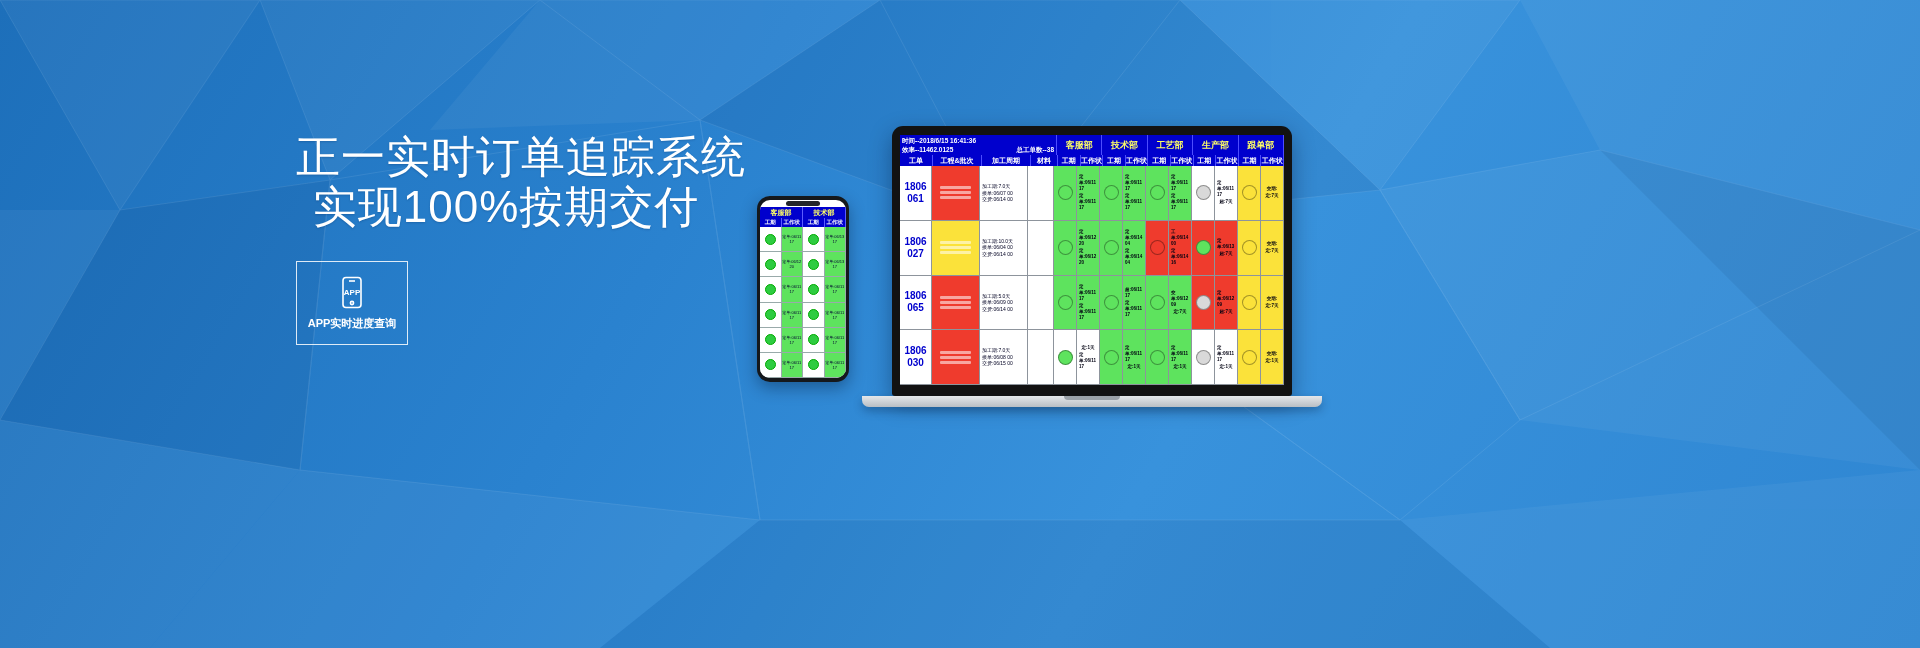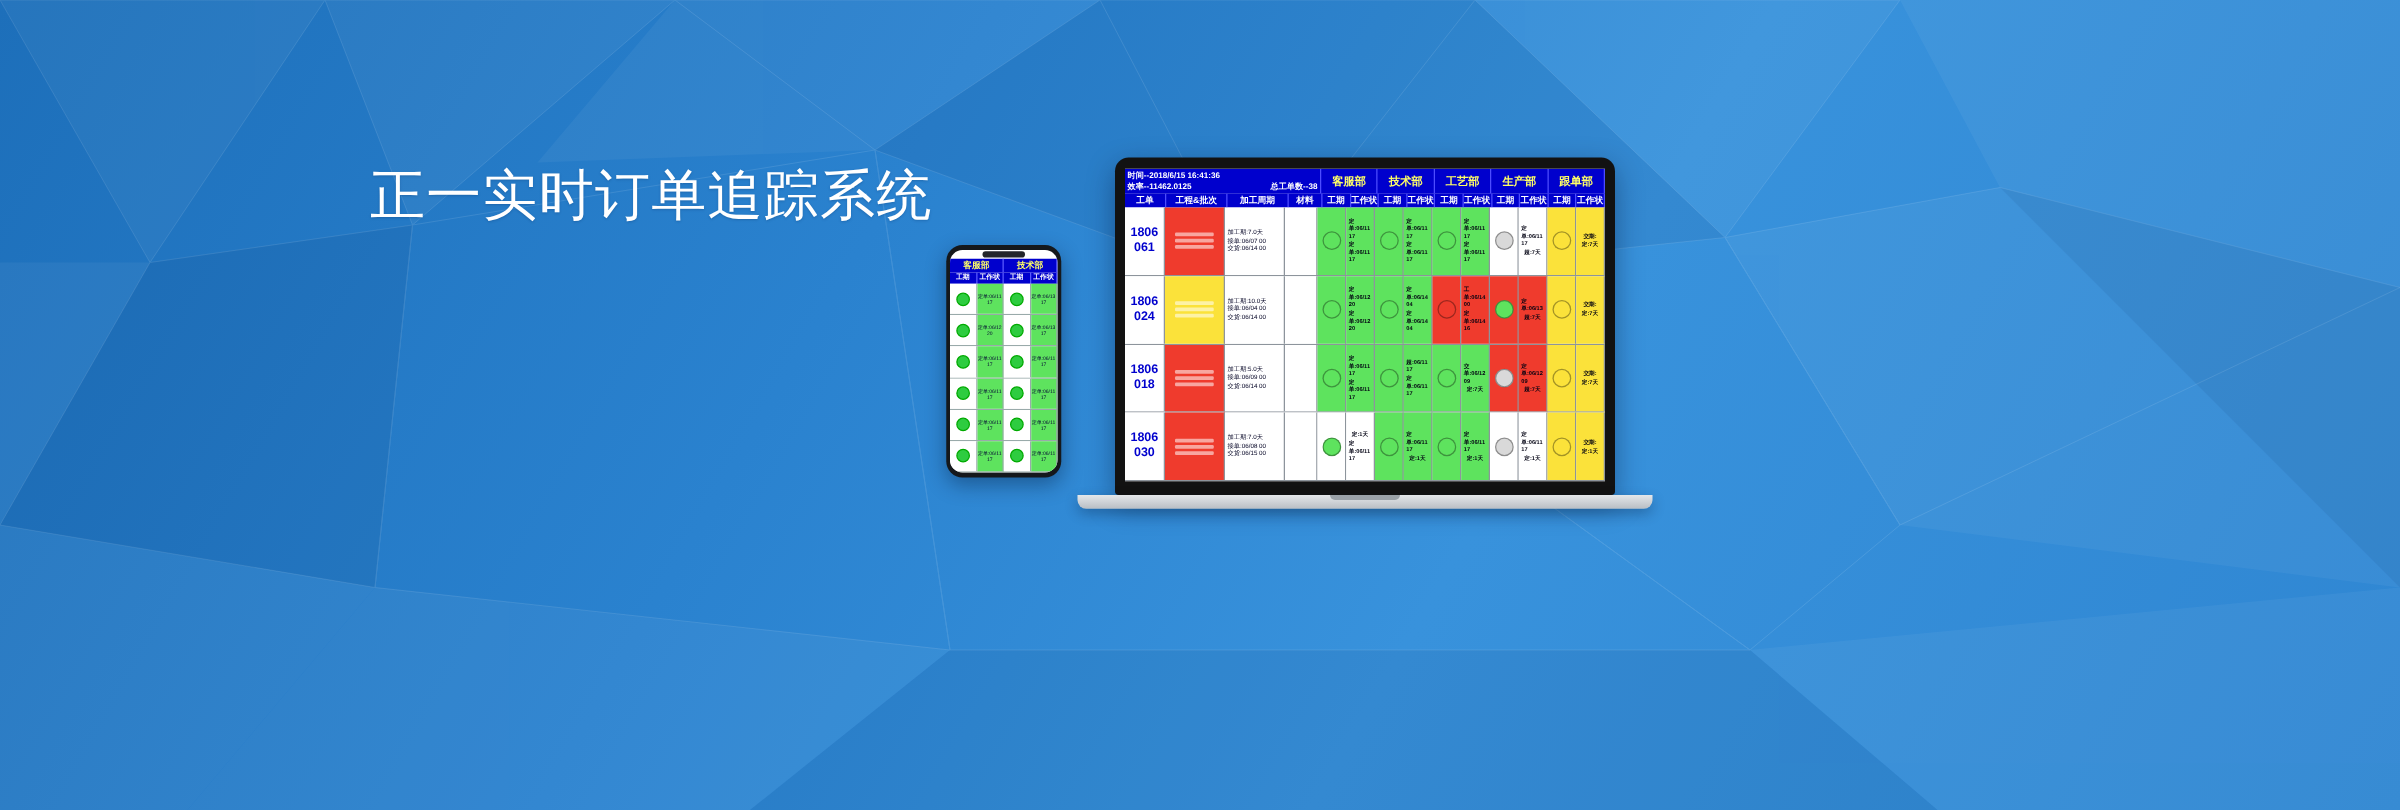--- a/index.html
+++ b/index.html
@@ -112,26 +112,38 @@
       <polygon points="0,0 260,0 120,210"></polygon>
       <polygon points="260,0 540,0 330,180"></polygon>
       <polygon points="540,0 880,0 700,120"></polygon>
       <polygon points="880,0 1180,0 1000,230"></polygon>
       <polygon points="1180,0 1520,0 1380,190"></polygon>
     </g>
   </svg>
 
   <div id="copy">
     <div class="head-line">正一实时订单追踪系统</div>
+    <div class="head-line">实现100%按期交付</div>
   </div>
 
   <div id="features">
 
 
 
+    <div class="feat">
+      <span class="ico">
+        <svg width="24" height="33" viewBox="0 0 24 33" fill="none" stroke="#ffffff" stroke-width="1.6">
+          <rect x="3" y="1.5" width="18" height="30" rx="3"></rect>
+          <line x1="9" y1="5" x2="15" y2="5"></line>
+          <circle cx="12" cy="27" r="1.6"></circle>
+          <text x="12" y="19" font-size="8" font-weight="bold" fill="#ffffff" stroke="none" text-anchor="middle" font-family="Liberation Sans, sans-serif">APP</text>
+        </svg>
+      </span>
+      <span class="lbl">APP实时进度查询</span>
+    </div>
 
   </div>
 
   <div id="phone">
     <div id="phone-notch"></div>
     <div id="phone-screen">
       <div class="ph-dept-row">
         <div class="ph-dept">客服部</div>
         <div class="ph-dept">技术部</div>
       </div>
@@ -317,21 +329,21 @@
                 <span class="st" style="background: rgb(251, 226, 58);"></span>
               </div>
               <div class="cell c-sub" style="background: rgb(251, 226, 58);">
                 <span class="mini" style="color: rgb(0, 0, 17);">交期:</span>
                 <span class="mini" style="color: rgb(0, 0, 17);">定:7天</span>
               </div>
             </div>
             <div class="db-row">
               <div class="cell c-ord">
                 <div>1806</div>
-                <div>024</div>
+                <div>027</div>
               </div>
               <div class="cell c-prod" style="background: rgb(251, 226, 58);">
                 <div class="bar"></div>
                 <div class="bar"></div>
                 <div class="bar"></div>
               </div>
               <div class="cell c-cyc">
                 <div>加工期:10.0天</div>
                 <div>接单:06/04 00</div>
                 <div>交货:06/14 00</div>
@@ -369,21 +381,21 @@
                 <span class="st" style="background: rgb(251, 226, 58);"></span>
               </div>
               <div class="cell c-sub" style="background: rgb(251, 226, 58);">
                 <span class="mini" style="color: rgb(0, 0, 17);">交期:</span>
                 <span class="mini" style="color: rgb(0, 0, 17);">定:7天</span>
               </div>
             </div>
             <div class="db-row">
               <div class="cell c-ord">
                 <div>1806</div>
-                <div>018</div>
+                <div>065</div>
               </div>
               <div class="cell c-prod" style="background: rgb(239, 59, 45);">
                 <div class="bar"></div>
                 <div class="bar"></div>
                 <div class="bar"></div>
               </div>
               <div class="cell c-cyc">
                 <div>加工期:5.0天</div>
                 <div>接单:06/09 00</div>
                 <div>交货:06/14 00</div>

